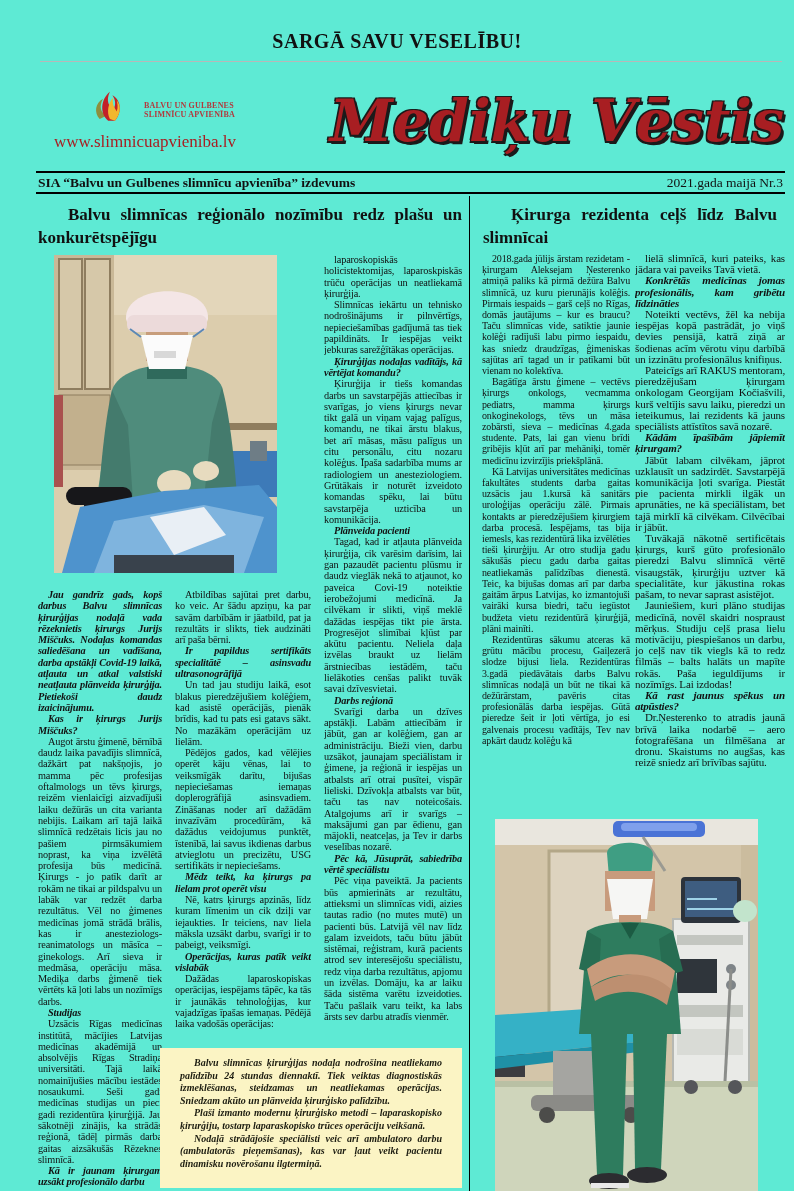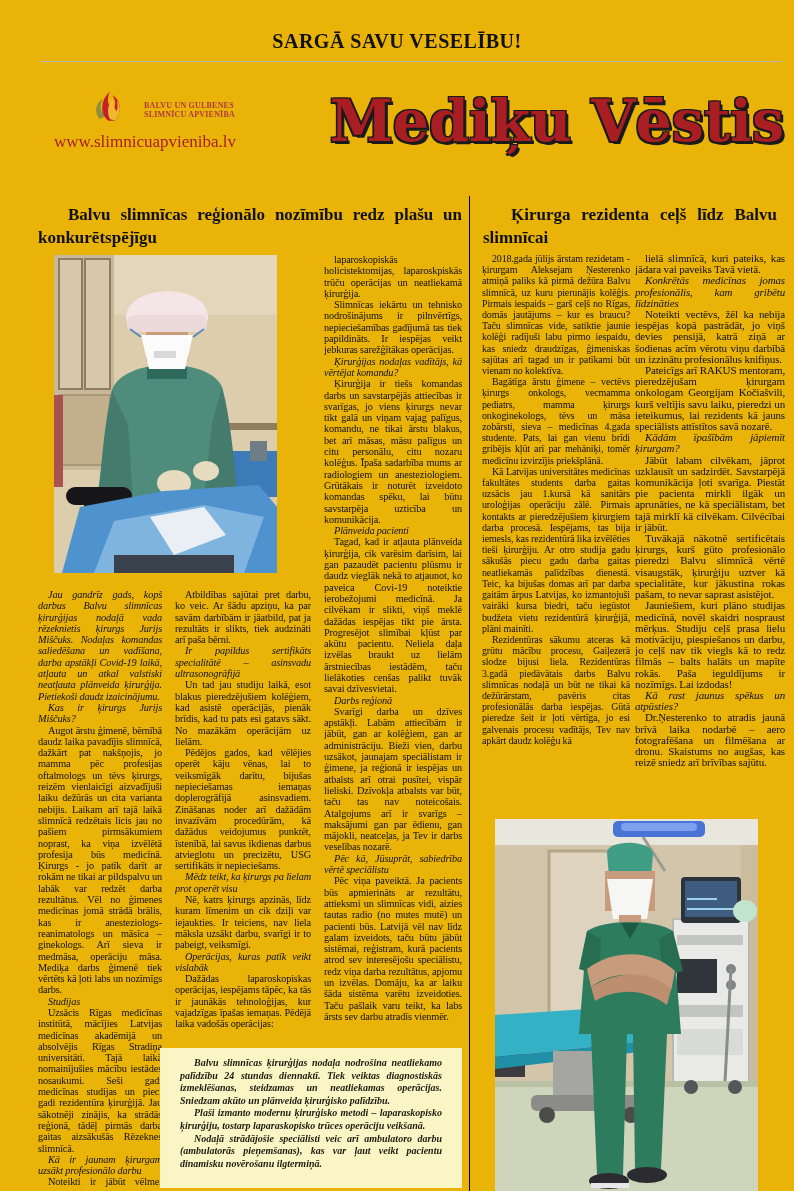--- a/index.html
+++ b/index.html
@@ -1,40 +1,40 @@
 <!DOCTYPE html>
 <html lang="lv" style="--brand-red: #a81e22; --infobox-bg: #fbf4c4;"><head>
 <meta charset="utf-8">
 <style>
   :root{
     --brand-red:#a81e22;
     --infobox-bg:#fbf4c4;
   }
   html,body{margin:0;padding:0;background:#888;}
   .page{
-    position:relative;width:794px;height:1191px;margin:0 auto;background:#eab308;
+    position:relative;width:794px;height:1191px;margin:0 auto;background:#5eead4;
     font-family:"Liberation Serif","DejaVu Serif",serif;color:#111;overflow:hidden;
   }
   
   .banner-title{
     position:absolute;top:30px;left:0;right:0;text-align:center;
     font-size:20px;font-weight:bold;letter-spacing:.5px;
   }
   .rule-gray{position:absolute;top:61px;left:40px;right:12px;border-top:1px solid #b8b8b8;}
   .logo{position:absolute;left:92px;top:88px;display:flex;align-items:center;gap:18px;}
   .logo-text{display:flex;flex-direction:column;line-height:9px;
     font-size:8px;font-weight:bold;color:#b23a3e;text-transform:uppercase;letter-spacing:.2px;}
   .website{
     position:absolute;left:54px;top:132px;font-size:17px;font-weight:normal;
     color:var(--brand-red);text-decoration:none;
   }
   .masthead-title{
     position:absolute;right:10px;top:86px;
     font-family:"DejaVu Serif","Liberation Serif",serif;
-    font-weight:bold;font-size:57px;line-height:70px;
+    font-style:italic;font-weight:bold;font-size:57px;line-height:70px;
     color:var(--brand-red);
     text-shadow:3px 3px 0 #1a1a1a,-1.5px -1.5px 0 #1a1a1a,1.5px -1.5px 0 #1a1a1a,-1.5px 1.5px 0 #1a1a1a,1.5px 1.5px 0 #1a1a1a;
     white-space:nowrap;
   }
   
   .subheader{
     position:absolute;top:171px;left:36px;width:749px;height:23px;
     border-top:2px solid #000;border-bottom:2px solid #000;
     display:flex;justify-content:space-between;align-items:center;
     font-size:13.5px;box-sizing:border-box;padding:0 2px;
@@ -50,21 +50,21 @@
     font-size:17px;font-weight:bold;line-height:23px;text-align:justify;text-indent:30px;
   }
   .article-right .article-title{padding-left:6px;width:300px;text-indent:28px;box-sizing:border-box;}
   .col{position:absolute;overflow:hidden;font-size:10.3px;line-height:11.3px;letter-spacing:-.15px;}
   .col-l1{left:0;top:392px;width:124px;height:601px;}
   .col-l2{left:137px;top:392px;width:136px;height:459px;}
   .col-l3{left:286px;top:57px;width:138px;height:794px;}
   .col-r1{left:5px;top:56px;width:148px;height:566px;font-size:10px;line-height:11.2px;}
   .col-r2{left:158px;top:56px;width:150px;height:566px;font-size:11px;line-height:11.2px;}
   .para{margin:0;text-indent:10px;text-align:justify;}
-  .para.lead,.para.q{font-weight:normal;font-style:italic;}
+  .para.lead,.para.q{font-weight:bold;font-style:italic;}
   .photo1{position:absolute;left:16px;top:58px;width:223px;height:318px;}
   .photo2{position:absolute;left:18px;top:622px;width:263px;height:372px;}
   .photo1 svg,.photo2 svg{display:block;}
   .infobox{
     position:absolute;left:122px;top:851px;width:302px;height:140px;box-sizing:border-box;
     background:var(--infobox-bg);padding:9px 20px;overflow:hidden;
     font-size:10px;line-height:12.6px;color:#1c1c10;
   }
   .infobox .para{font-weight:bold;font-style:italic;text-indent:14px;}
 </style>
@@ -87,20 +87,24 @@
     <span class="logo-text">
       <span>Balvu un Gulbenes</span>
       <span>slimnīcu apvienība</span>
     </span>
   </div>
 
   <a href="#" class="website">www.slimnicuapvieniba.lv</a>
 
   <div class="masthead-title">Mediķu Vēstis</div>
 
+  <div class="subheader">
+    <span class="sh-left">SIA “Balvu un Gulbenes slimnīcu apvienība” izdevums</span>
+    <span class="sh-right">2021.gada maijā Nr.3</span>
+  </div>
 
   <div class="divider-v"></div>
 
   <section class="article-left">
     <h2 class="article-title">Balvu slimnīcas reģionālo nozīmību redz plašu un konkurētspējīgu</h2>
 
     <div class="photo1">
       <svg viewBox="0 0 223 318" width="223" height="318" preserveAspectRatio="none" aria-hidden="true">
         <rect width="223" height="318" fill="#dccdad"></rect>
         <rect width="223" height="60" fill="#e3d6ba"></rect>

